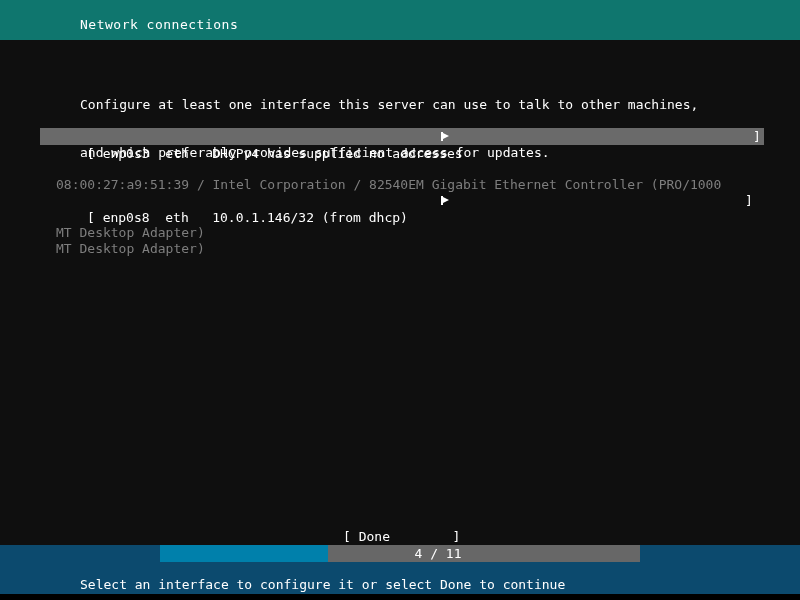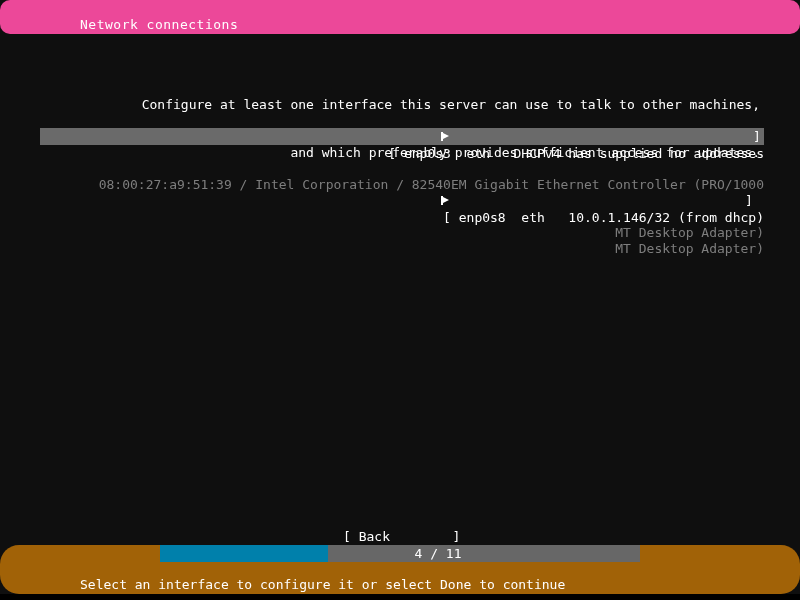--- a/index.html
+++ b/index.html
@@ -17,42 +17,40 @@
     color: #ffffff;
     position: relative;
     -webkit-font-smoothing: none;
   }
 
   
   .header {
     position: absolute;
     left: 0; top: 0;
     width: 800px;
-    height: 34px;
-    background: #ec4899;
-    border-radius: 10px;
+    height: 40px;
+    background: #0f766e;
   }
   .header-title {
     position: absolute;
     left: 80px;
     top: 17px;
     font-size: 13px;
     letter-spacing: 0.5px;
     color: #ffffff;
     white-space: pre;
   }
 
   
   .screen {
     position: absolute;
     left: 0; top: 49px;
     width: 800px;
     height: 352px;
     background: #0f0f0f;
-    text-align: right;
   }
 
   .intro {
     position: absolute;
     left: 80px;
     top: 16px;
     width: 680px;
     white-space: pre-wrap;
     color: #ffffff;
   }
@@ -173,22 +171,21 @@
     white-space: pre;
   }
 
   
   .footer {
     position: absolute;
     left: 0;
     top: 545px;
     width: 800px;
     height: 49px;
-    background: #a16207;
-    border-radius: 19px;
+    background: #0c4a6e;
   }
   .footer-hint {
     position: absolute;
     left: 80px;
     top: 32px;
     white-space: pre;
     color: #ffffff;
   }
   .bottom-black {
     position: absolute;
@@ -230,20 +227,21 @@
       <span class="arrow"><span class="arrow-glyph"></span></span>
       <span class="bracket-close">]</span>
     </div>
     <div class="iface-desc">
       <div>MT Desktop Adapter)</div>
     </div>
   </div>
 
 
   <div class="buttons">
+    <div>[ Done        ]</div>
     <div>[ Back        ]</div>
   </div>
 
 </div>
 
 <div class="footer">
   <div class="footer-hint">Select an interface to configure it or select Done to continue</div>
 </div>
 
 <div class="progress-wrap" style="background: rgb(103, 103, 103);">

